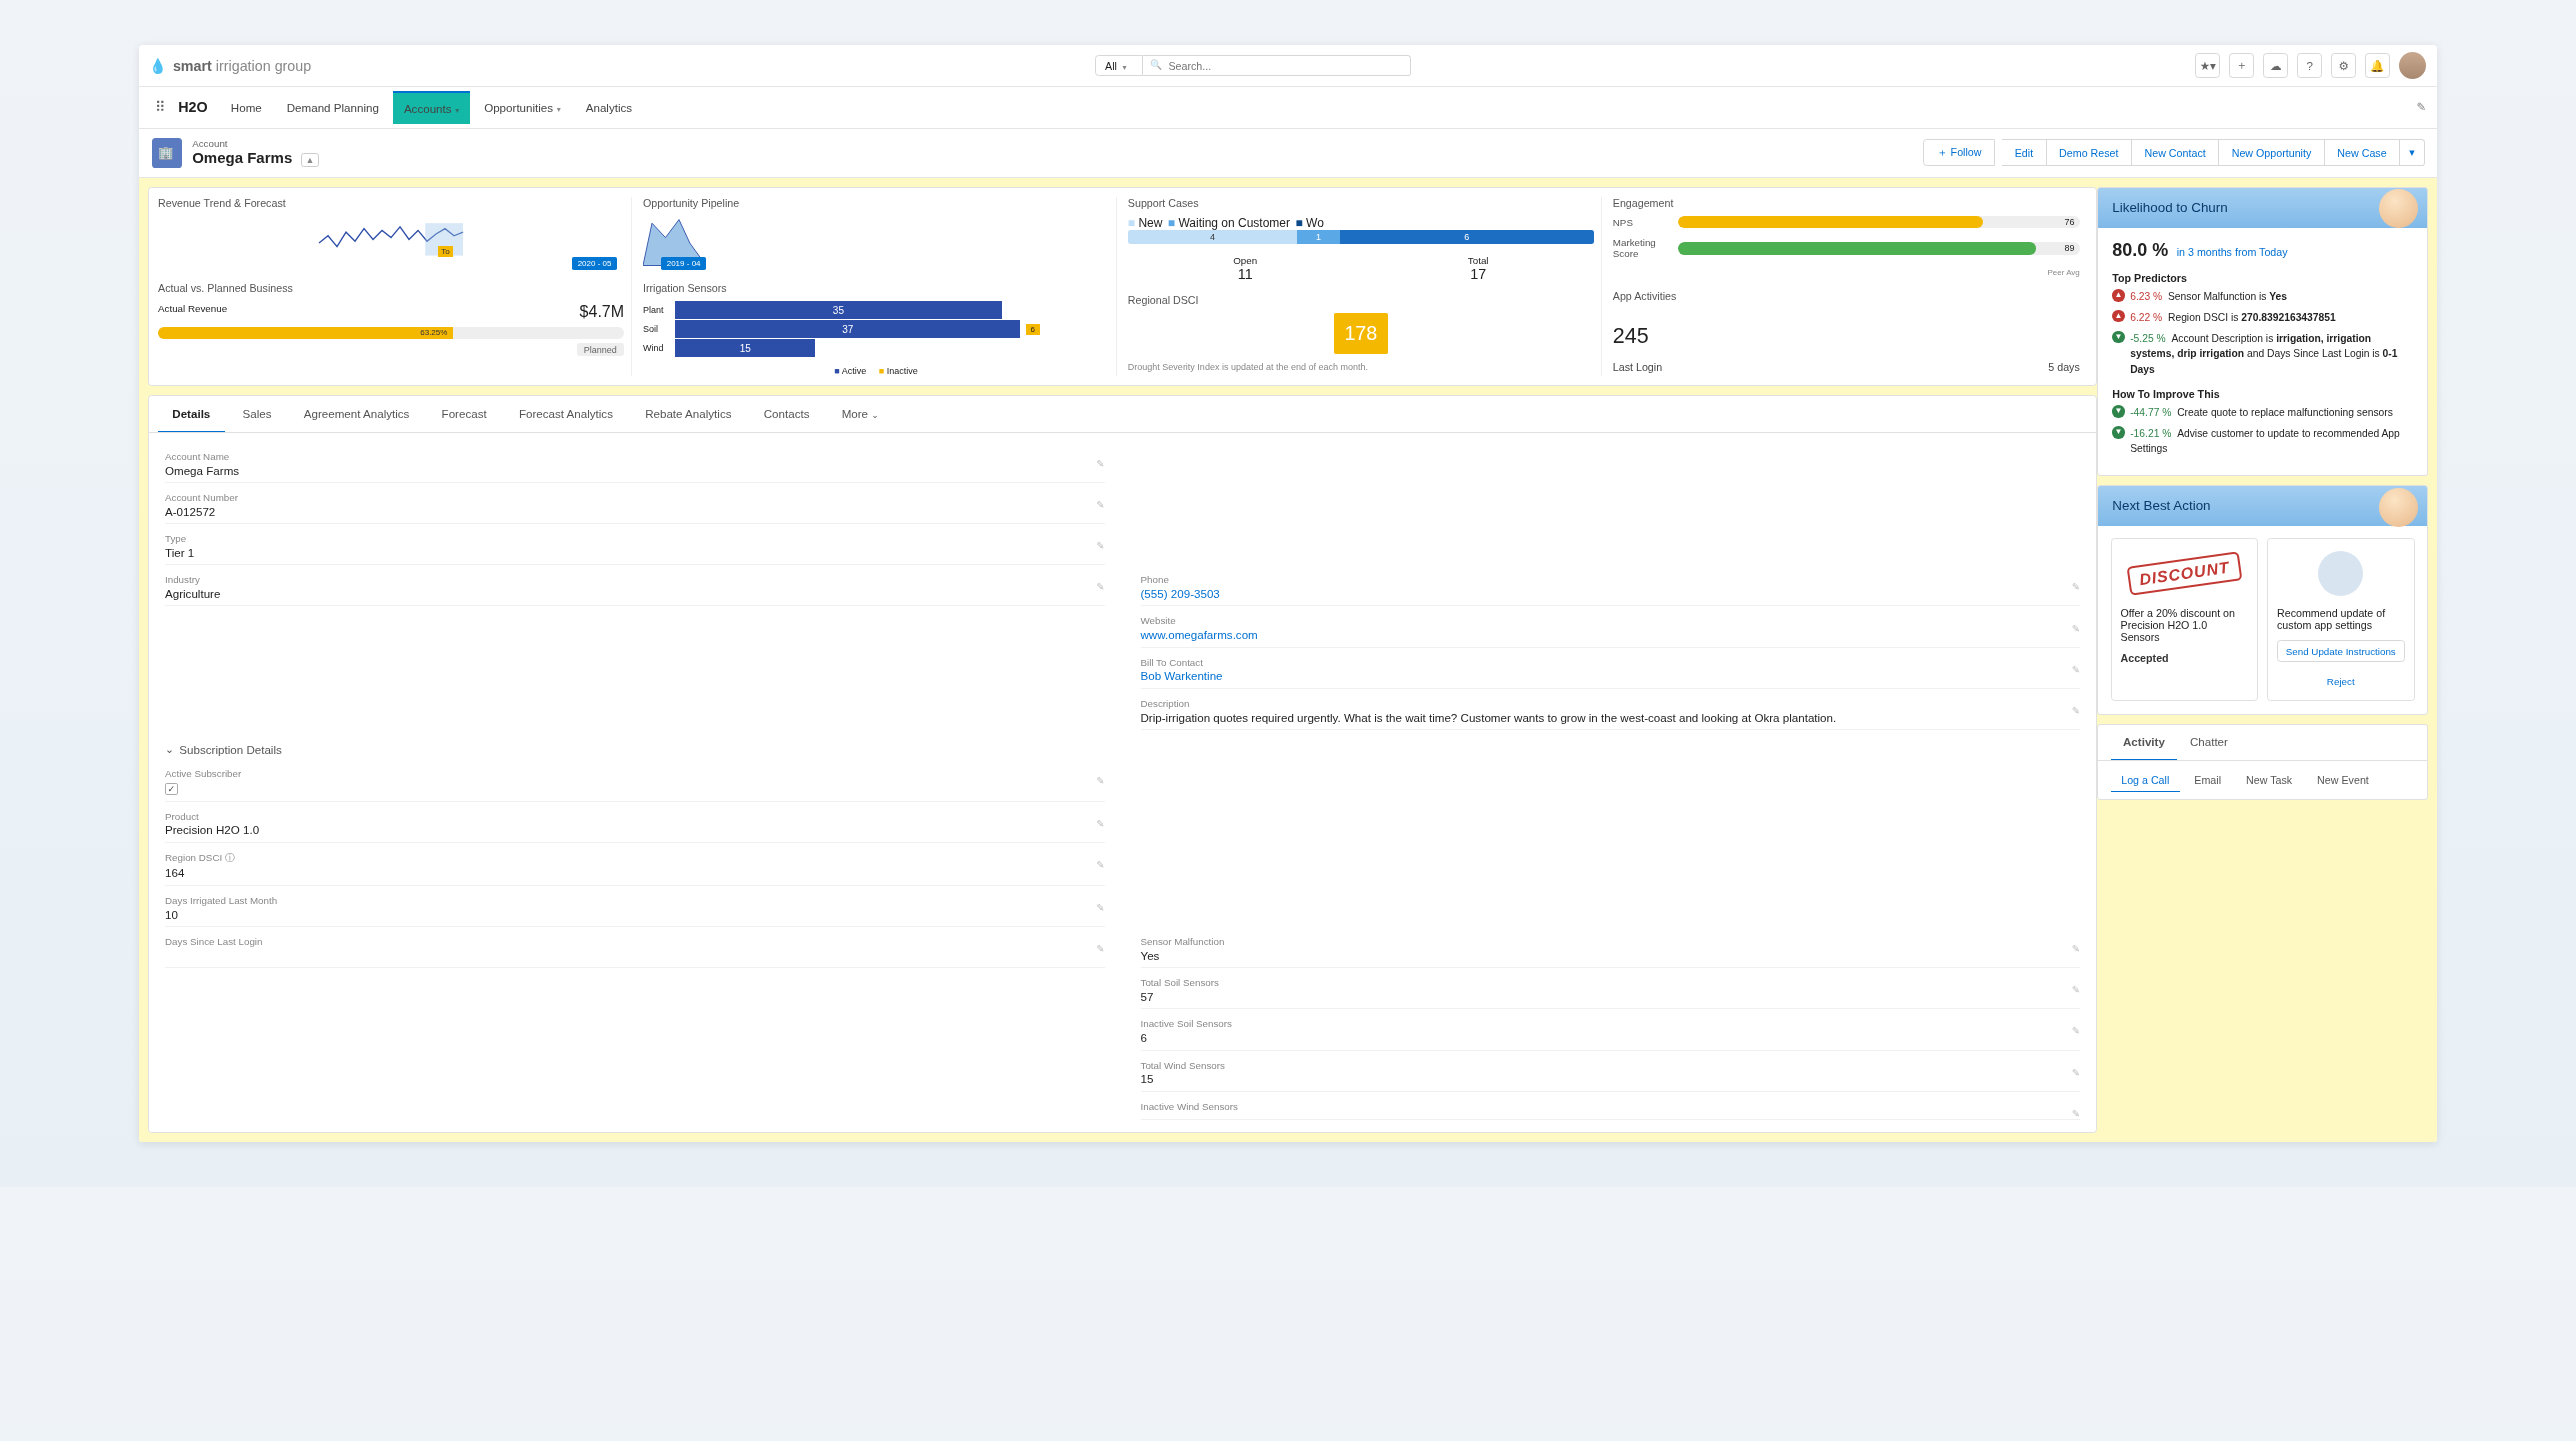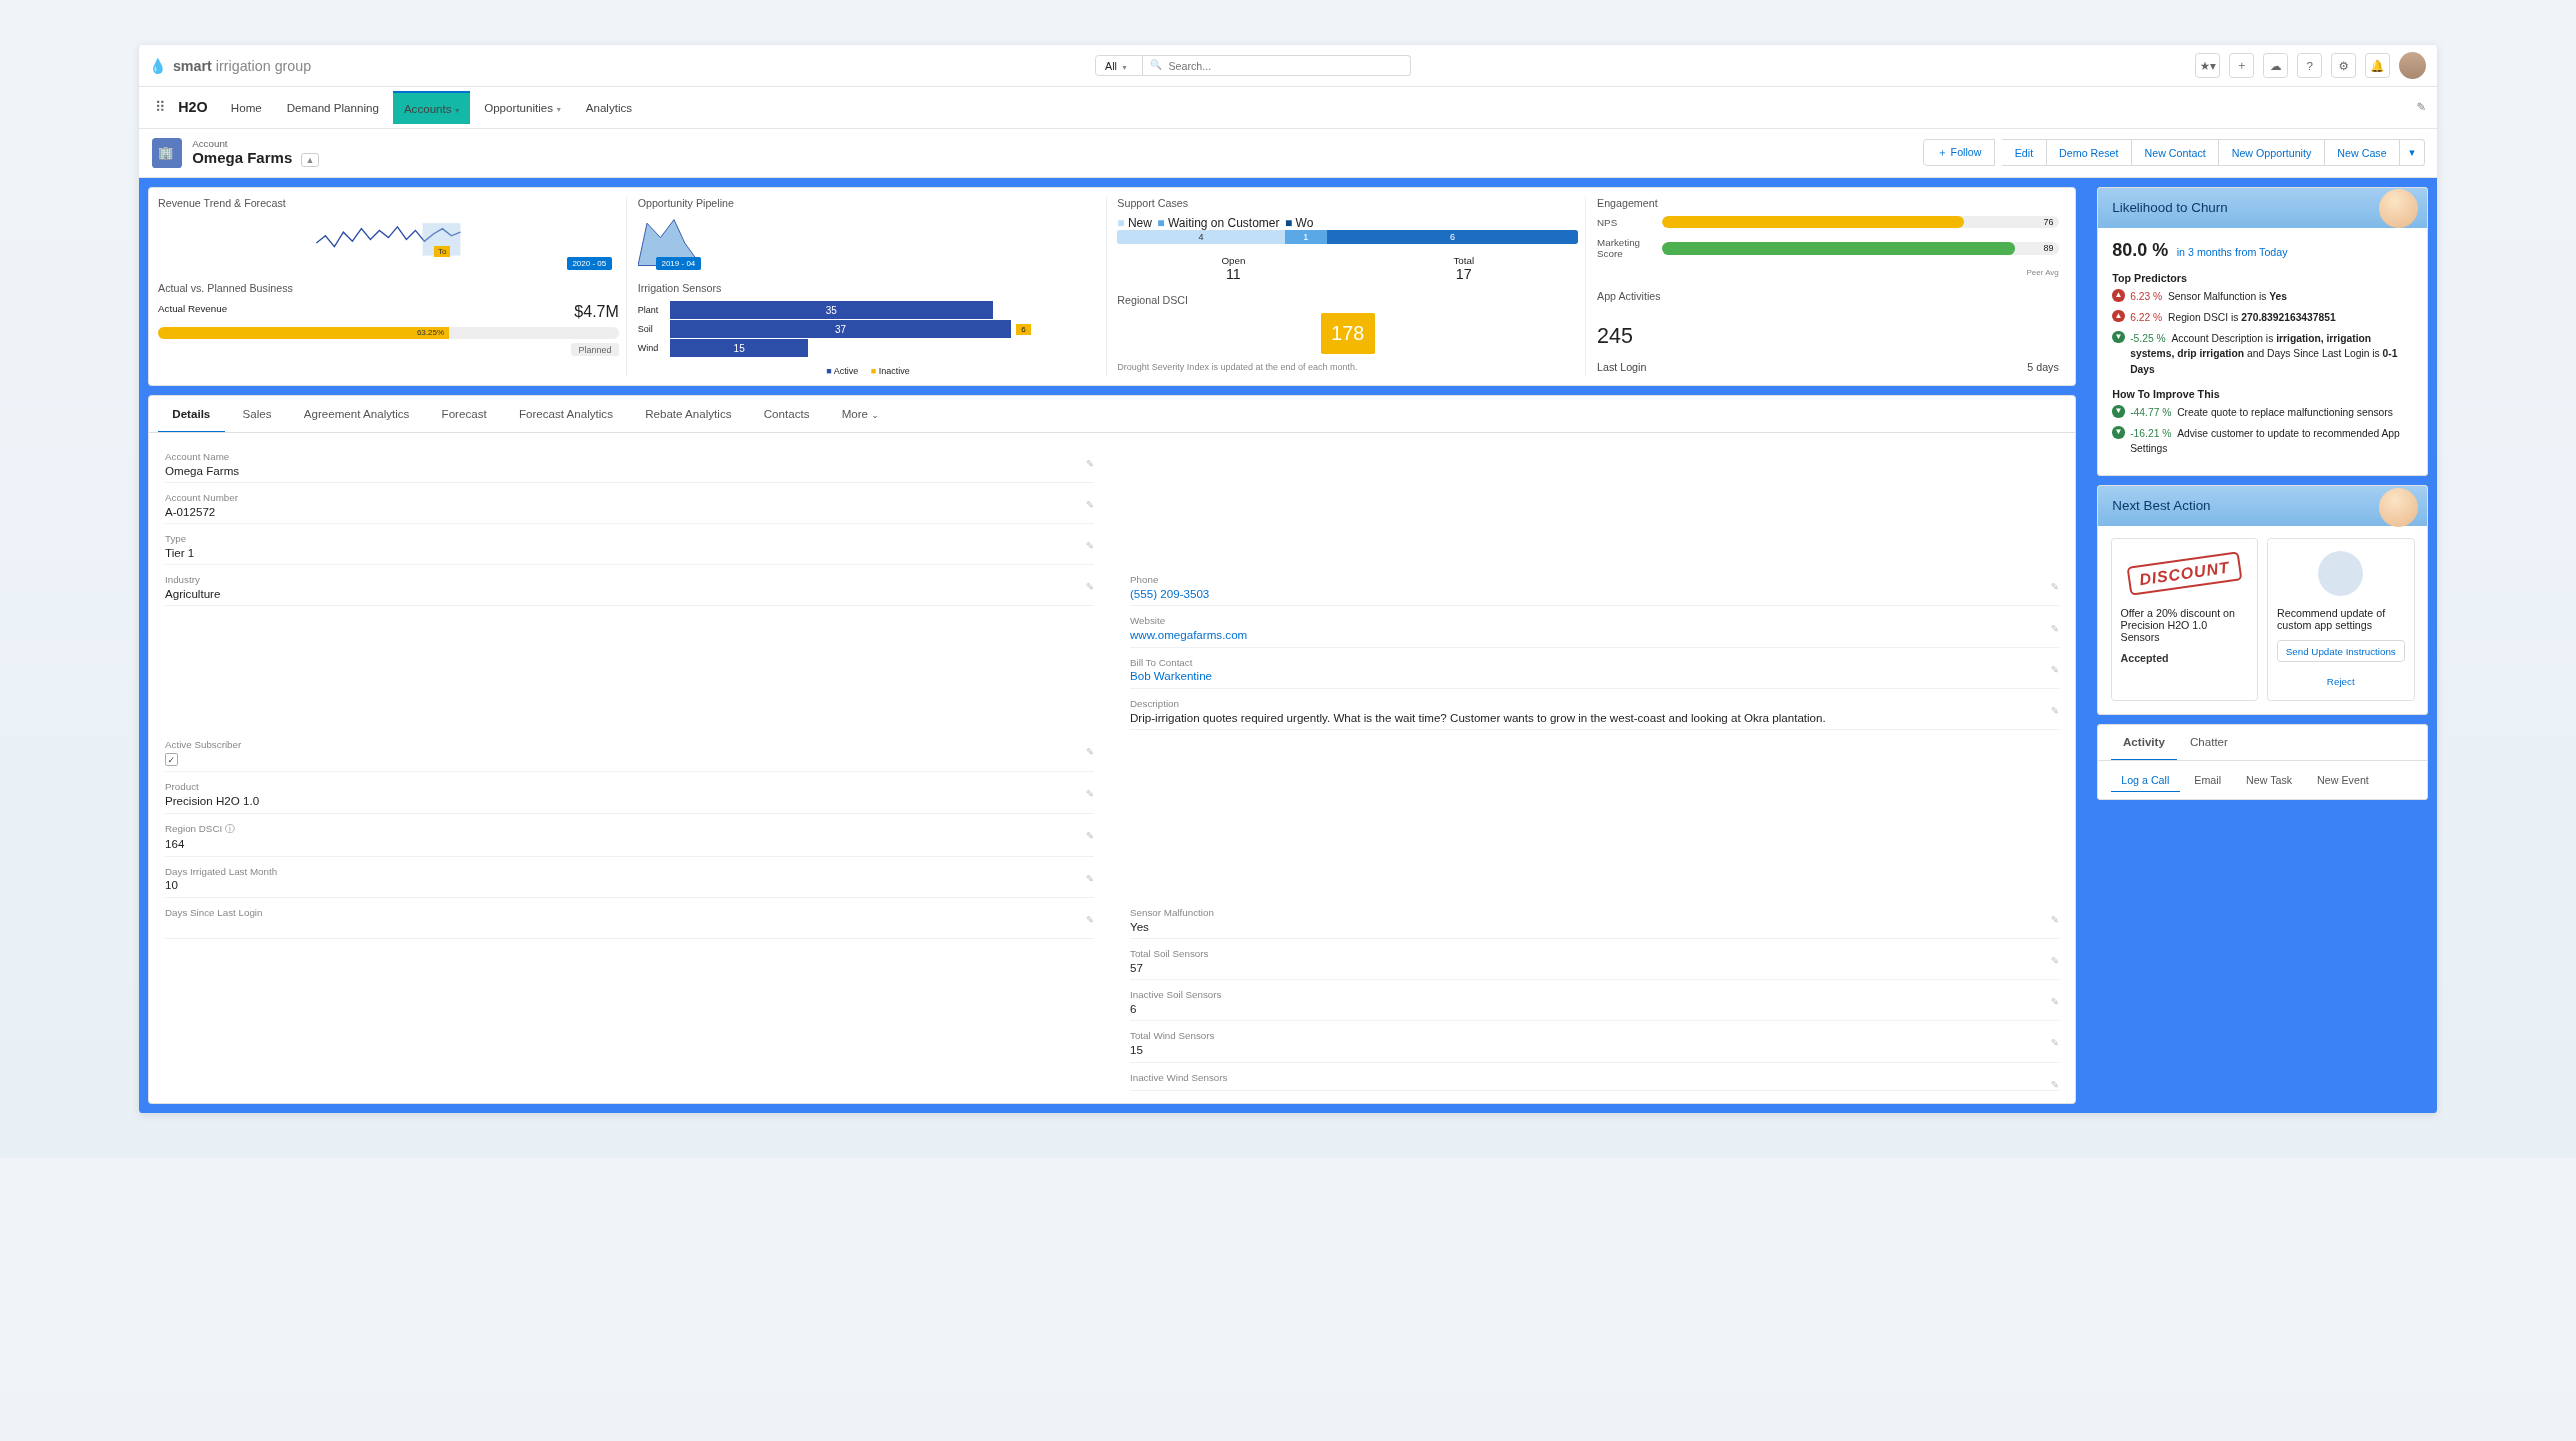--- a/index.html
+++ b/index.html
@@ -36,21 +36,21 @@
 .record-title h1 { font-size:15px; font-weight:700; display:inline; }
 .record-title .tier { display:inline-block; border:0.9px solid #ccc; border-radius:2.7px; padding:0.9px 3.6px; font-size:9px; margin-left:5.4px; color:#888; }
 .actions { margin-left:auto; display:flex; gap:0; }
 .actions button { border:0.9px solid #d8d8d8; background:#fff; padding:5.4px 12.5px; font-size:10.7px; color:#0070d2; cursor:pointer; }
 .actions button:first-child { border-radius:3.6px 0 0 3.6px; }
 .actions button + button { border-left:none; }
 .actions .more { padding:5.4px 9px; border-radius:0 3.6px 3.6px 0; }
 .actions .follow { border-radius:3.6px; margin-right:7.2px; }
 
 
-.content { display:flex; gap:21px; padding:9px; background:#3b82f6;justify-content:flex-end; }
+.content { display:flex; gap:0; padding:9px; background:#fef9c3;justify-content:flex-end; }
 .left { flex:1; display:flex; flex-direction:column; gap:9px; }
 .right { width:331px; display:flex; flex-direction:column; gap:9px; }
 
 
 .dash { background:#fff; border:0.9px solid #e0e0e0; border-radius:3.6px; padding:9px; display:grid; grid-template-columns:repeat(4,1fr); gap:10.7px; }
 .dc { border-right:0.9px solid #eee; padding-right:7.2px; }
 .dc:last-child { border-right:none; }
 .dc h4 { font-size:10.7px; color:#555; font-weight:400; margin-bottom:7.2px; }
 .mini-chart { height:54px; position:relative; }
 .rev-svg { width:100%; height:54px; }
@@ -371,20 +371,21 @@
             <div class="field" style="grid-column: 2;">
               <div class="fl">Bill To Contact</div>
               <div class="fv link">Bob Warkentine</div>
               <span class="edit">✎</span>
             </div>
             <div class="field" style="grid-column: 2;">
               <div class="fl">Description</div>
               <div class="fv">Drip-irrigation quotes required urgently. What is the wait time? Customer wants to grow in the west-coast and looking at Okra plantation.</div>
               <span class="edit">✎</span>
             </div>
+            <div class="section-h">Subscription Details</div>
             <div class="field" style="grid-column: 1;">
               <div class="fl">Active Subscriber</div>
               <div class="fv"><span class="checkbox">✓</span></div>
               <span class="edit">✎</span>
             </div>
             <div class="field" style="grid-column: 1;">
               <div class="fl">Product</div>
               <div class="fv">Precision H2O 1.0</div>
               <span class="edit">✎</span>
             </div>

